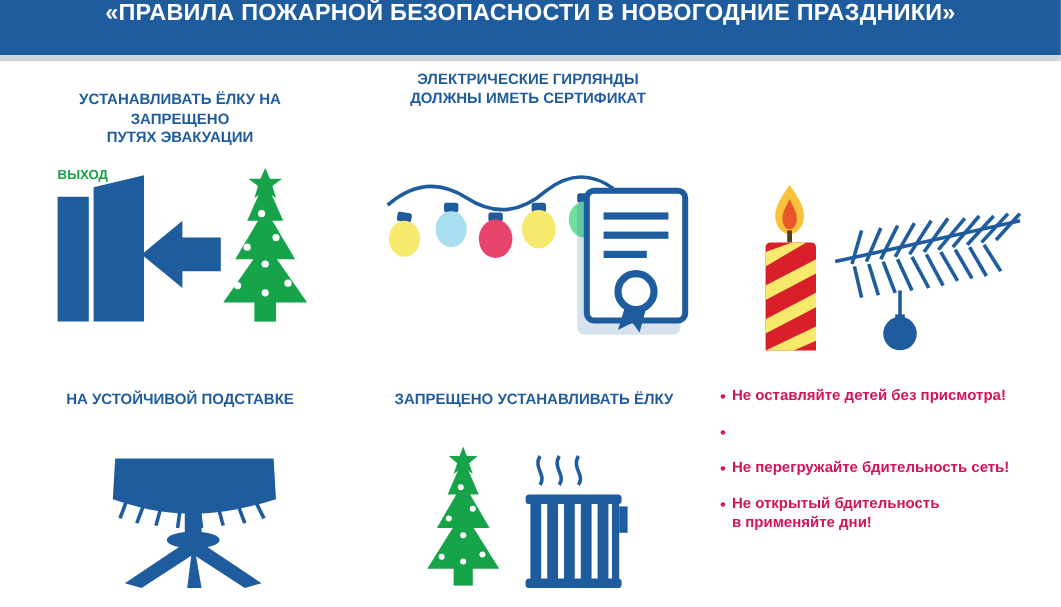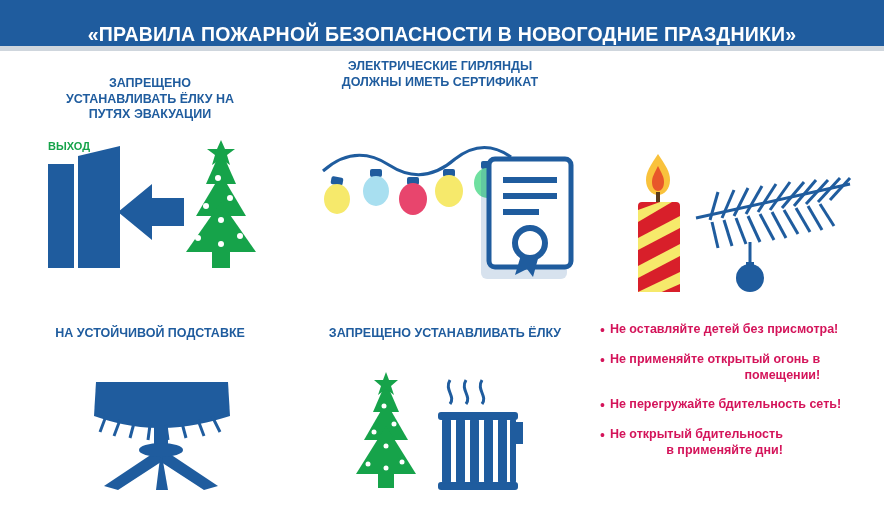--- a/index.html
+++ b/index.html
@@ -21,21 +21,21 @@
   }
   
   .header {
     position: absolute;
     left: 0;
     top: 0;
     width: 884px;
     height: 46px;
     background: #1f5c9e;
     display: flex;
-    align-items: flex-end;
+    align-items: flex-start;
     justify-content: center;
   }
   .header-title {
     color: #ffffff;
     font-size: 19.5px;
     font-weight: bold;
     letter-spacing: 0.2px;
     text-align: center;
     white-space: nowrap;
   }
@@ -77,37 +77,36 @@
     color: #d4145a;
     font-size: 14px;
     line-height: 16px;
     margin-right: 5px;
   }
   .bullet-text {
     color: #d4145a;
     font-size: 12.5px;
     font-weight: bold;
     line-height: 1.25;
-    text-align: right;
   }
   svg { display: block; }
 </style>
 </head>
 <body>
 
 <div id="poster">
 
   <div class="header">
     <div class="header-title">«ПРАВИЛА ПОЖАРНОЙ БЕЗОПАСНОСТИ В НОВОГОДНИЕ ПРАЗДНИКИ»</div>
   </div>
   <div class="header-rule"></div>
 
   <div class="caption" style="left:30px; top:76px; width:240px;">
+    <div>УСТАНАВЛИВАТЬ ЁЛКУ НА</div>
     <div>ЗАПРЕЩЕНО</div>
-    <div>УСТАНАВЛИВАТЬ ЁЛКУ НА</div>
     <div>ПУТЯХ ЭВАКУАЦИИ</div>
   </div>
 
   <div class="panel" style="left:40px; top:140px; width:240px; height:150px;">
     <div style="position:absolute; left:8px; top:0px; color:#16a34a; font-size:11px; font-weight:bold;">ВЫХОД</div>
     <svg width="240" height="140" viewBox="0 0 240 140">
 
       <path d="M8 24 H34 V128 H8 Z" fill="#1f5c9e"></path>
       <path d="M38 16 L80 6 L80 128 L38 128 Z" fill="#1f5c9e"></path>
 
@@ -294,24 +293,20 @@
 
     <div class="bullet-row">
       <span class="bullet-dot">•</span>
       <span class="bullet-text">
         <span>Не оставляйте детей без присмотра!</span>
       </span>
     </div>
 
     <div class="bullet-row">
       <span class="bullet-dot">•</span>
-      <span class="bullet-text">
-        <span>Не применяйте открытый огонь в</span><br>
-        <span>помещении!</span>
-      </span>
     </div>
 
     <div class="bullet-row">
       <span class="bullet-dot">•</span>
       <span class="bullet-text">
         <span>Не перегружайте бдительность сеть!</span>
       </span>
     </div>
 
     <div class="bullet-row">

